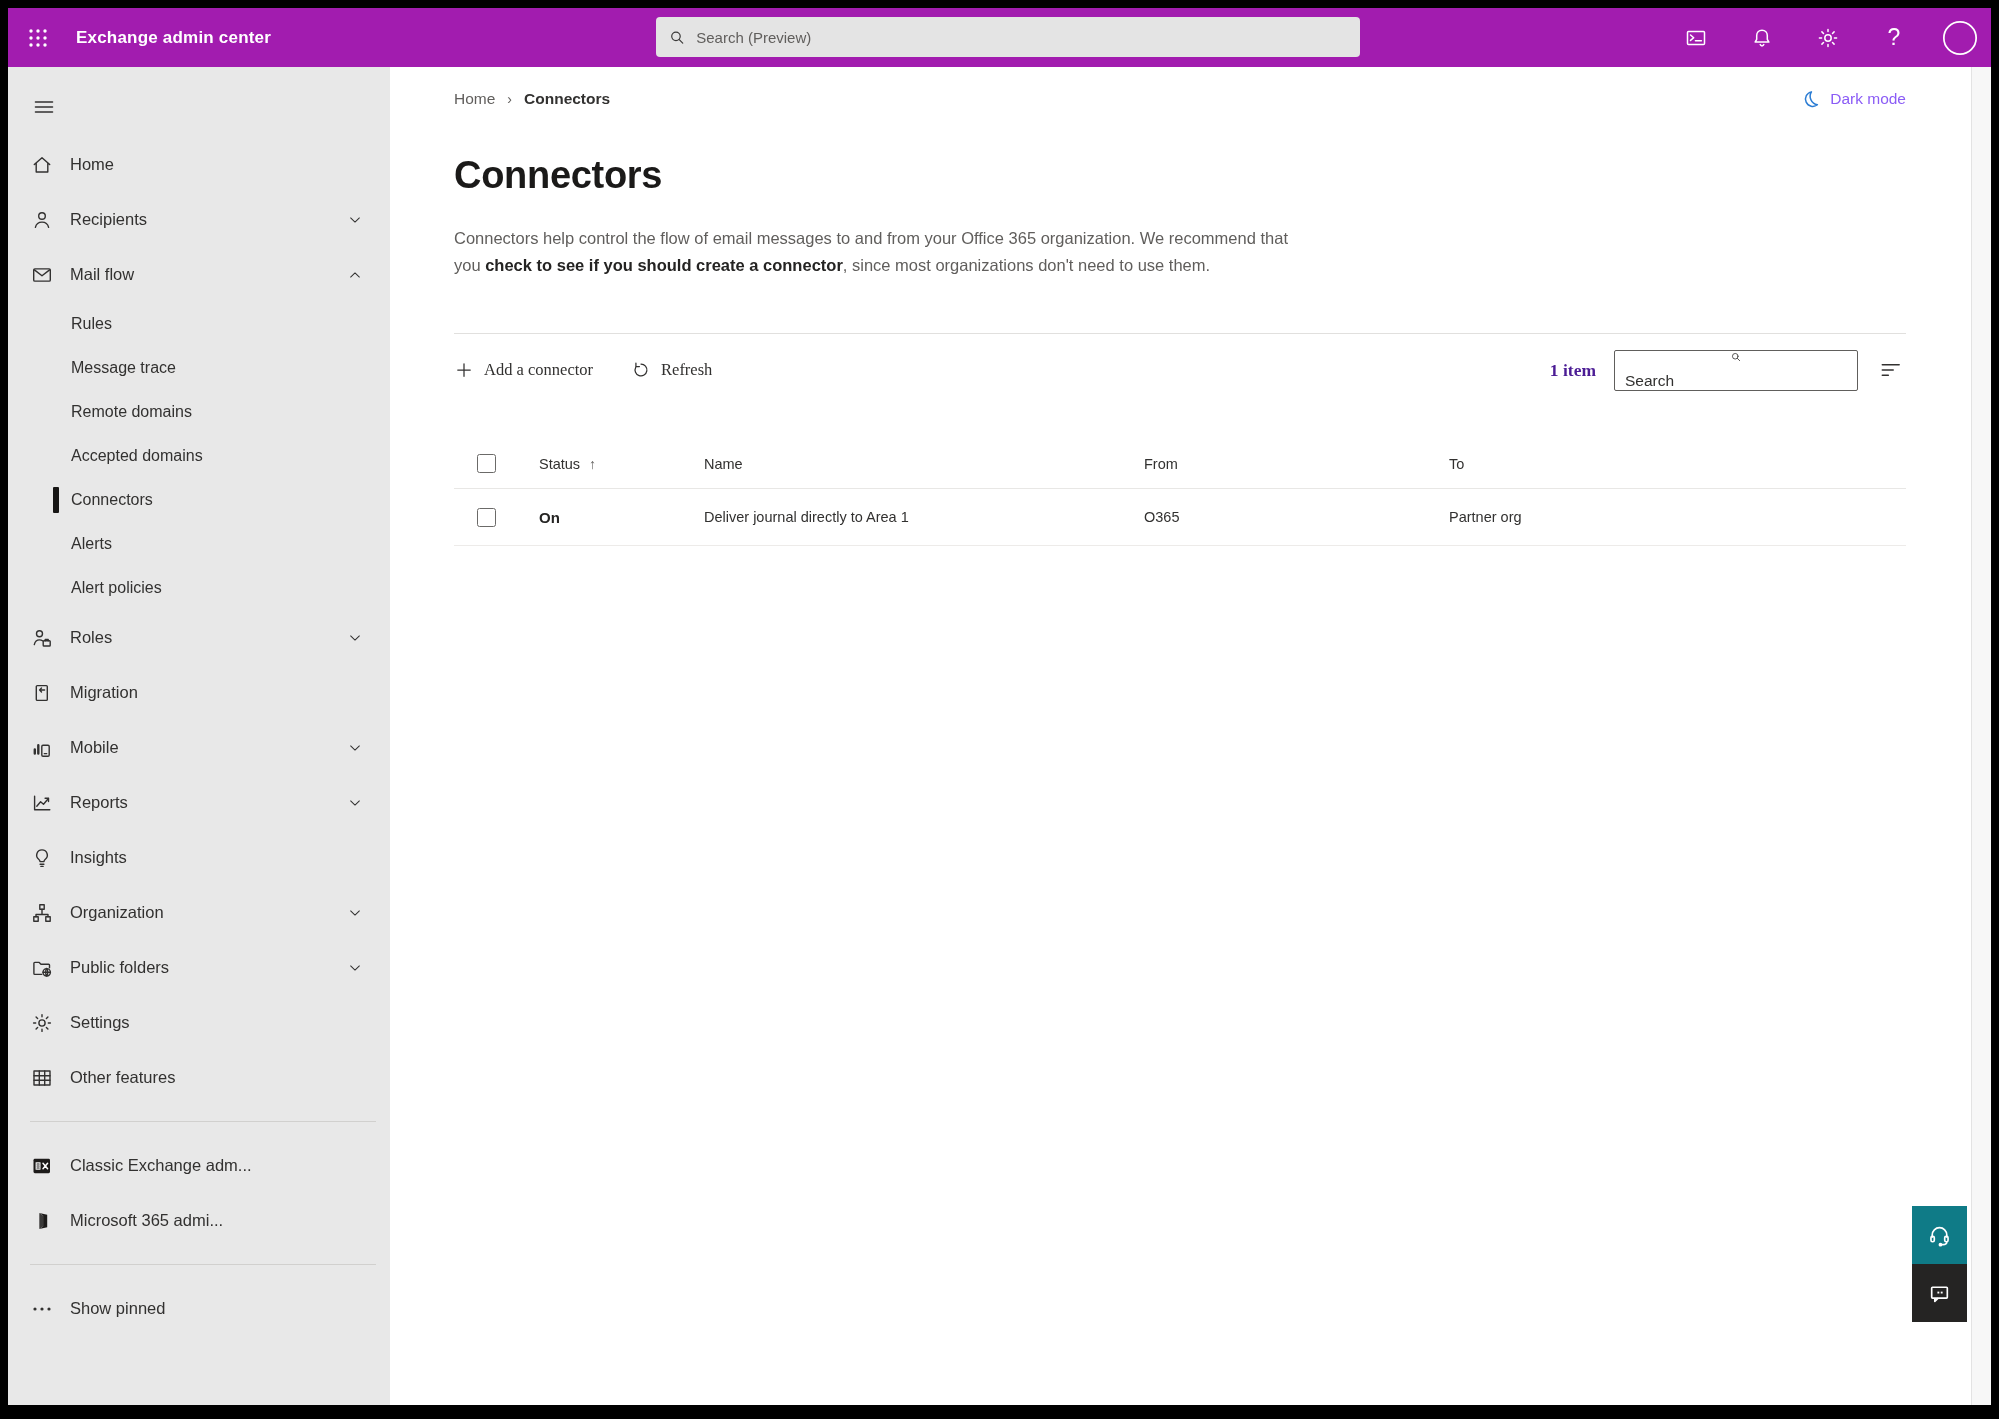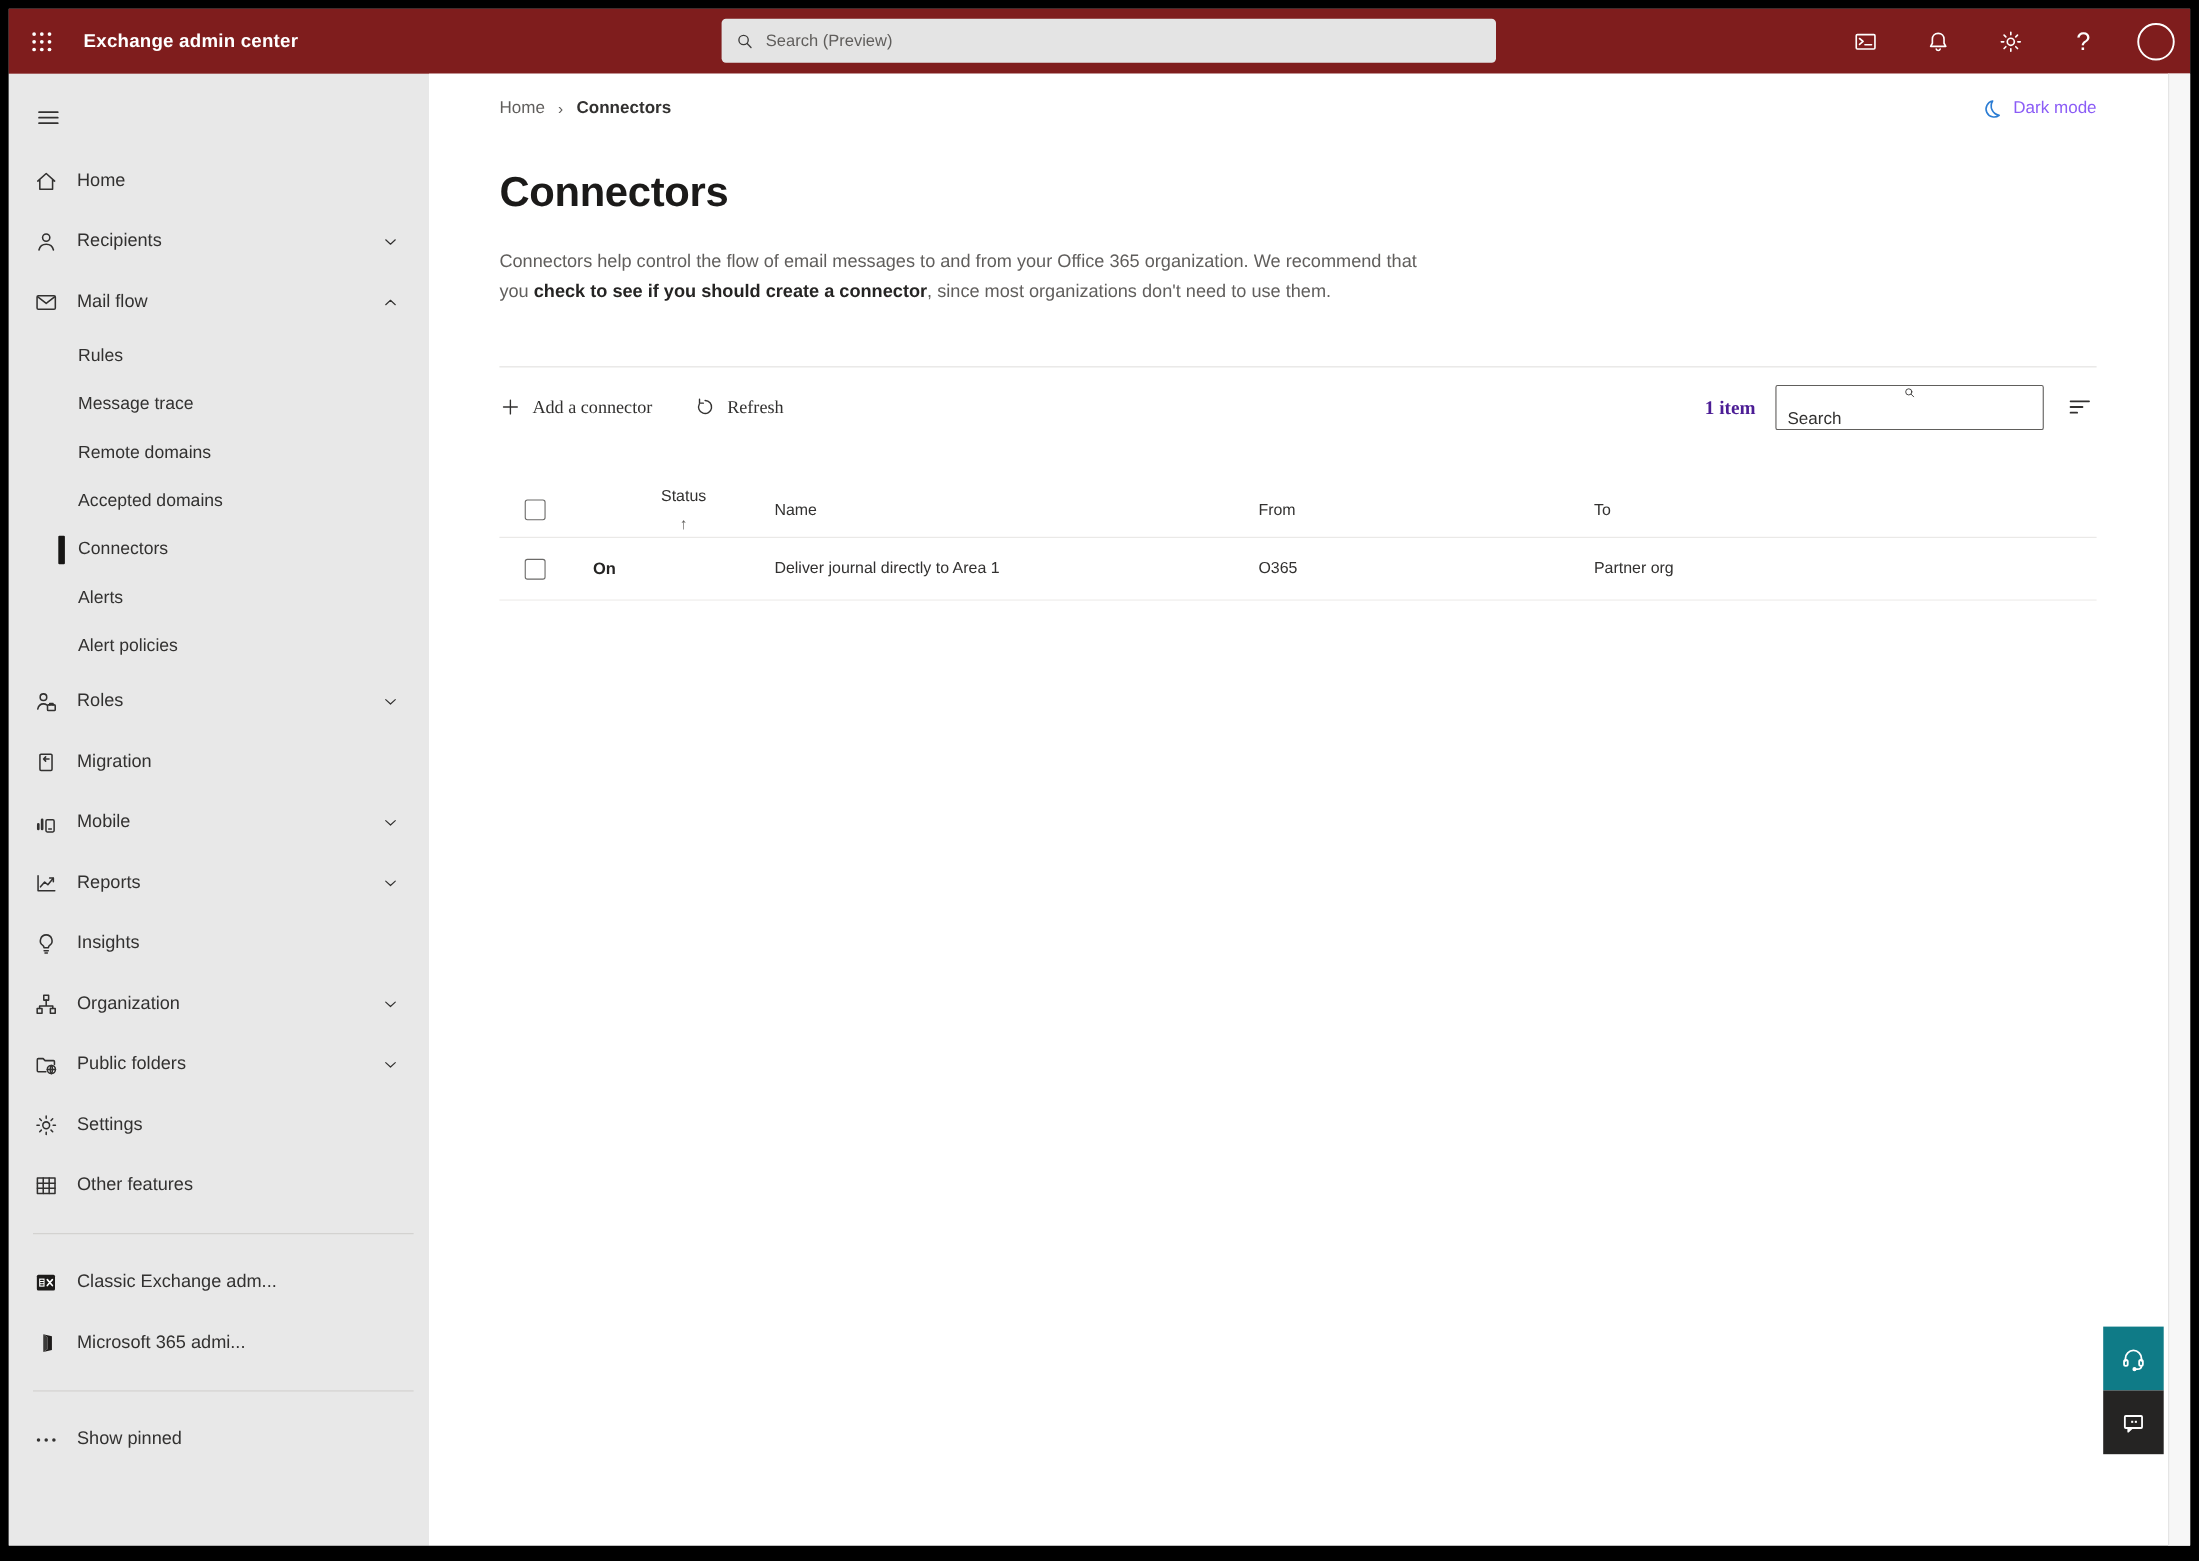--- a/index.html
+++ b/index.html
@@ -1,21 +1,21 @@
 <!DOCTYPE html>
 <html><head>
 <meta charset="utf-8">
 <style>
   * { margin:0; padding:0; box-sizing:border-box; }
   html,body { width:1999px; height:1419px; background:#000; overflow:hidden;
               font-family:"Liberation Sans", sans-serif; color:#323130; }
   .app { position:absolute; left:8px; top:8px; width:1983px; height:1397px; background:#fff; display:flex; flex-direction:column; }
 
   
-  .topbar { height:59px; background:#7f1d1d; display:flex; align-items:center; position:relative; flex:0 0 auto; }
+  .topbar { height:59px; background:#a21caf; display:flex; align-items:center; position:relative; flex:0 0 auto; }
   .waffle-btn { width:48px; height:48px; margin-left:6px; display:flex; align-items:center; justify-content:center; cursor:pointer; }
   .topbar-title { color:#fff; font-size:17px; font-weight:700; letter-spacing:.2px; margin-left:14px; }
   .topbar-search { position:absolute; left:648px; top:9px; width:704px; height:40px; background:#e4e4e4; border-radius:4px;
                    display:flex; align-items:center; padding:0 12px; gap:10px; color:#484644; }
   .topbar-search input { border:none; background:transparent; outline:none; font-size:15px; color:#3b3a39; width:100%;
                          font-family:"Liberation Sans",sans-serif; }
   .topbar-search input::placeholder { color:#605e5c; }
   .topbar-right { position:absolute; right:10px; top:0; height:59px; display:flex; align-items:center; gap:24px; color:#fff; }
   .tb-icon { width:42px; height:42px; display:flex; align-items:center; justify-content:center; cursor:pointer; color:#fff; }
   .help-glyph { font-size:23px; color:#fff; font-weight:400; }
@@ -66,21 +66,21 @@
                  display:flex; align-items:center; padding:0 10px; gap:9px; color:#323130;flex-direction:column; }
   .list-search input { border:none; outline:none; font-size:15.5px; width:100%; color:#323130; background:transparent;
                        font-family:"Liberation Sans",sans-serif; }
   .list-search input::placeholder { color:#323130; }
   .filter-btn { width:30px; height:30px; display:flex; align-items:center; justify-content:center; cursor:pointer; color:#323130; }
 
   .grid-table { margin-top:33px; }
   .t-row { display:grid; grid-template-columns:62px 165px 440px 305px auto; align-items:center; padding-left:23px; }
   .t-head { height:50px; border-bottom:1px solid #e8e7e5; font-size:14.5px; color:#323130; }
   .t-body-row { height:57px; border-bottom:1px solid #edebe9; font-size:14.5px; color:#323130; }
-  .th-status { display:flex; align-items:center; gap:9px;flex-direction:column; }
+  .th-status { display:flex; align-items:center; gap:9px; }
   .sort-arrow { color:#605e5c; font-size:14px; }
   .checkbox { width:19px; height:19px; border:1.6px solid #6b6a68; border-radius:2.5px; background:#fff; cursor:pointer; }
   .cell-status-on { font-weight:700; font-size:15px; color:#252423; }
 
   .float-btns { position:absolute; right:24px; bottom:83px; display:flex; flex-direction:column; }
   .fab { width:55px; height:58px; display:flex; align-items:center; justify-content:center; cursor:pointer; }
   .fab.help { background:#0f7b87; color:#fff; }
   .fab.feedback { background:#252423; color:#fff; }
   .fab .ic { width:25px; height:25px; }
 </style>

